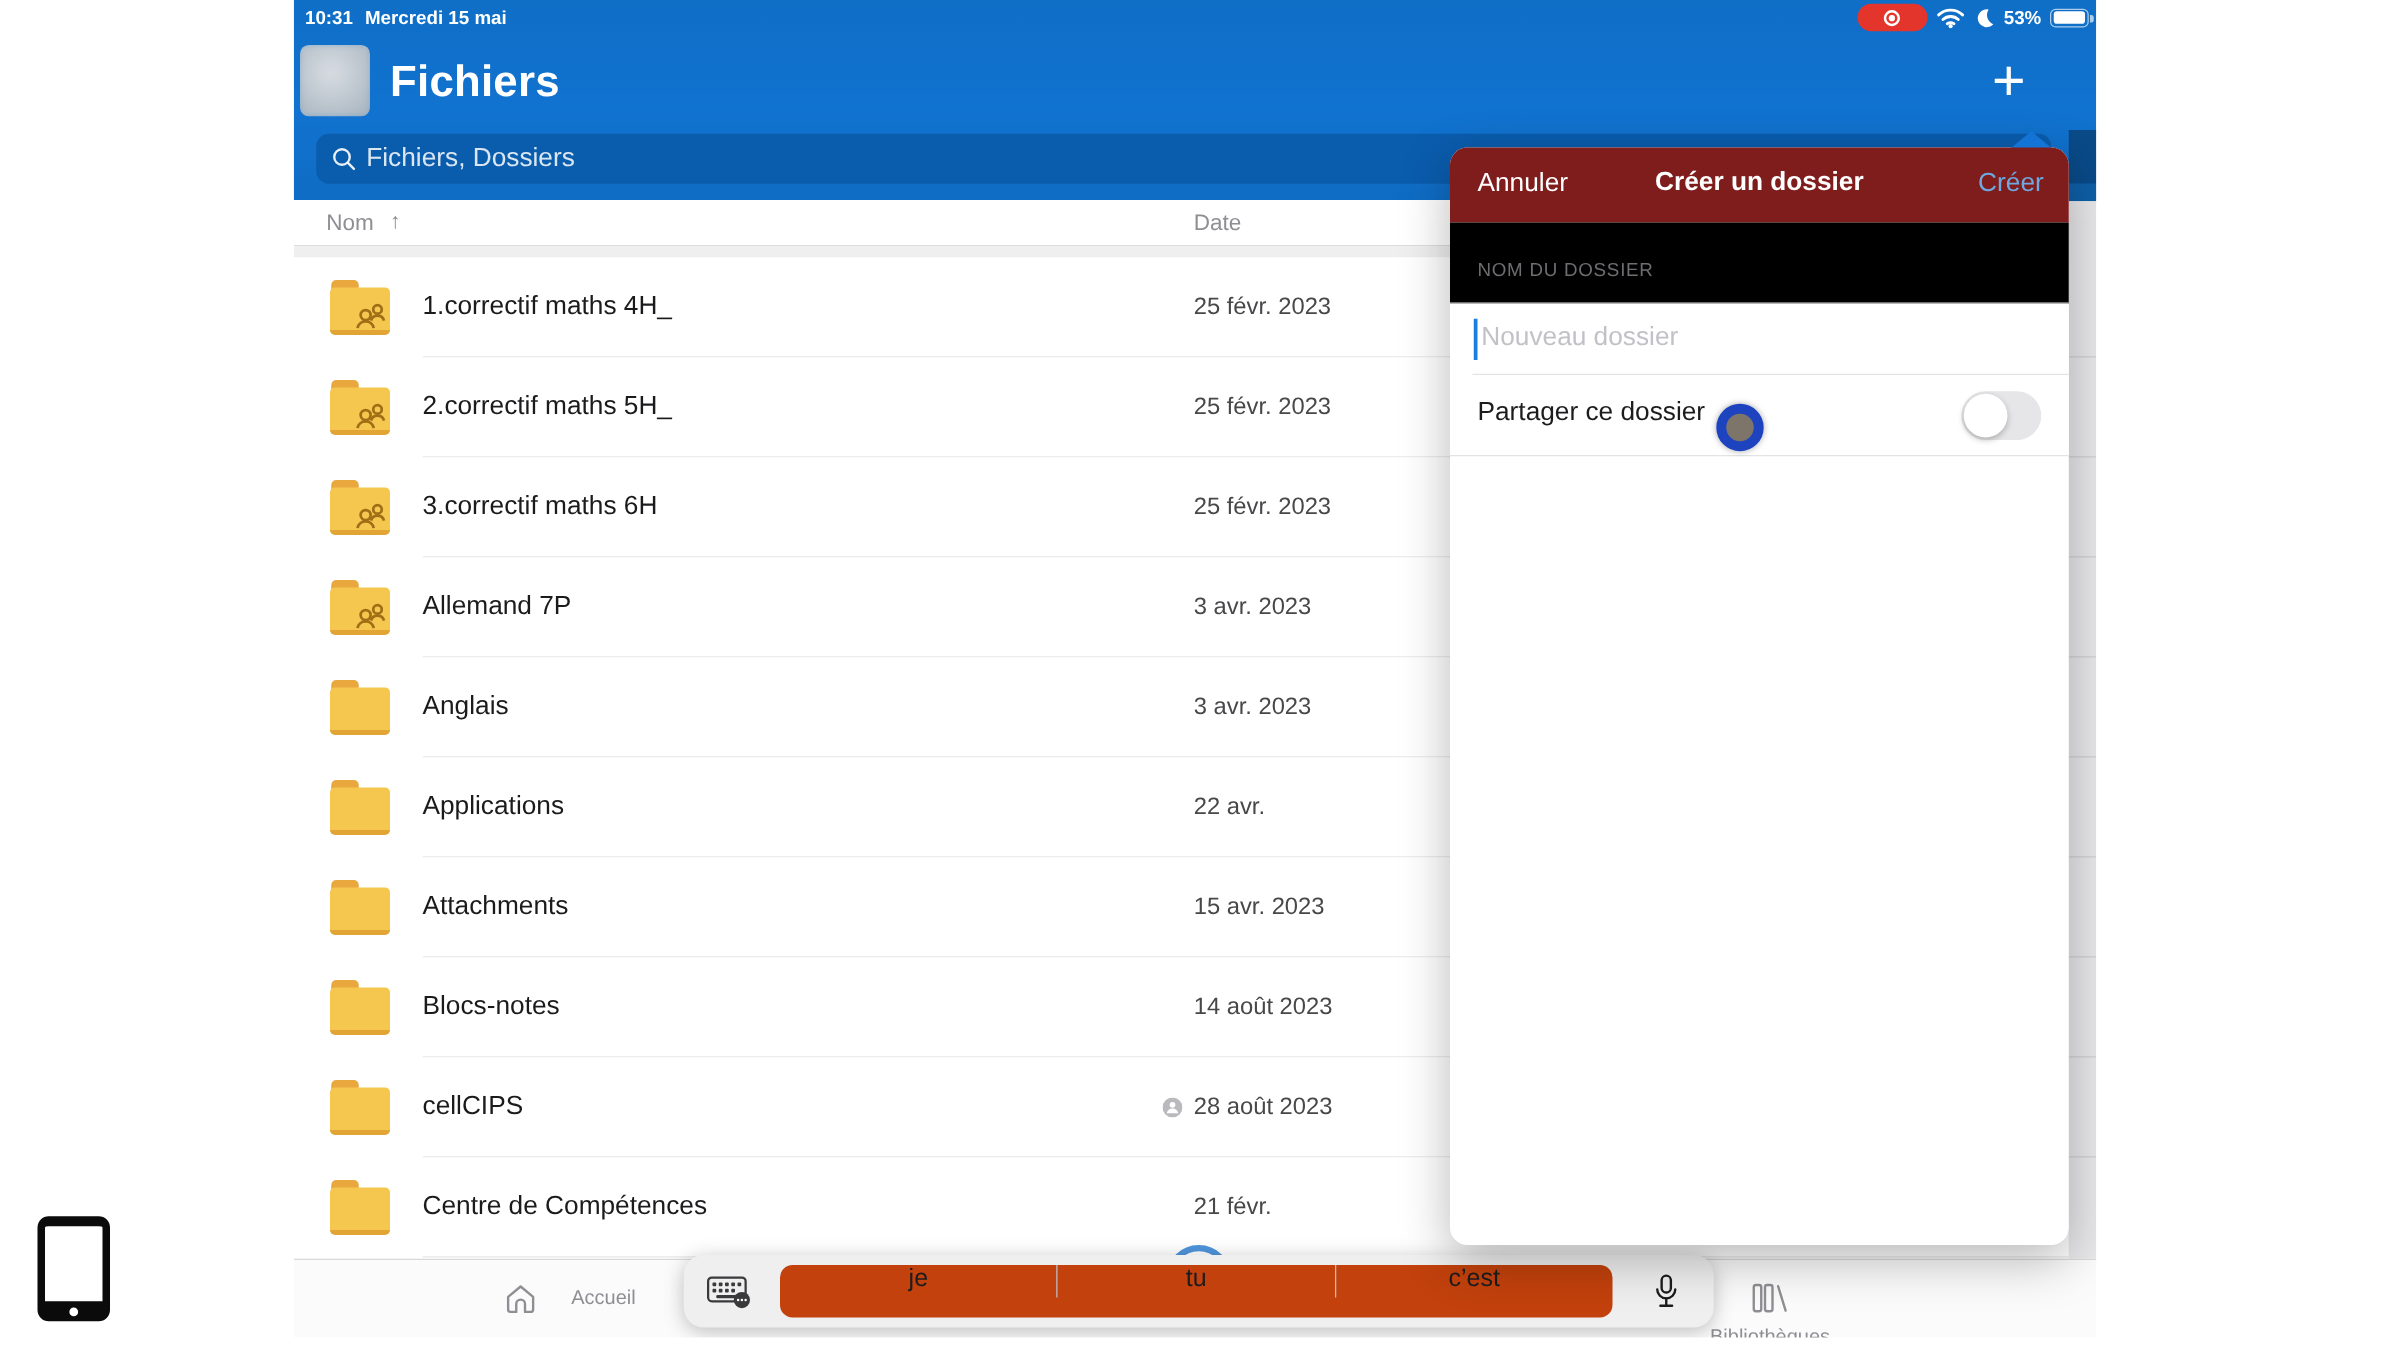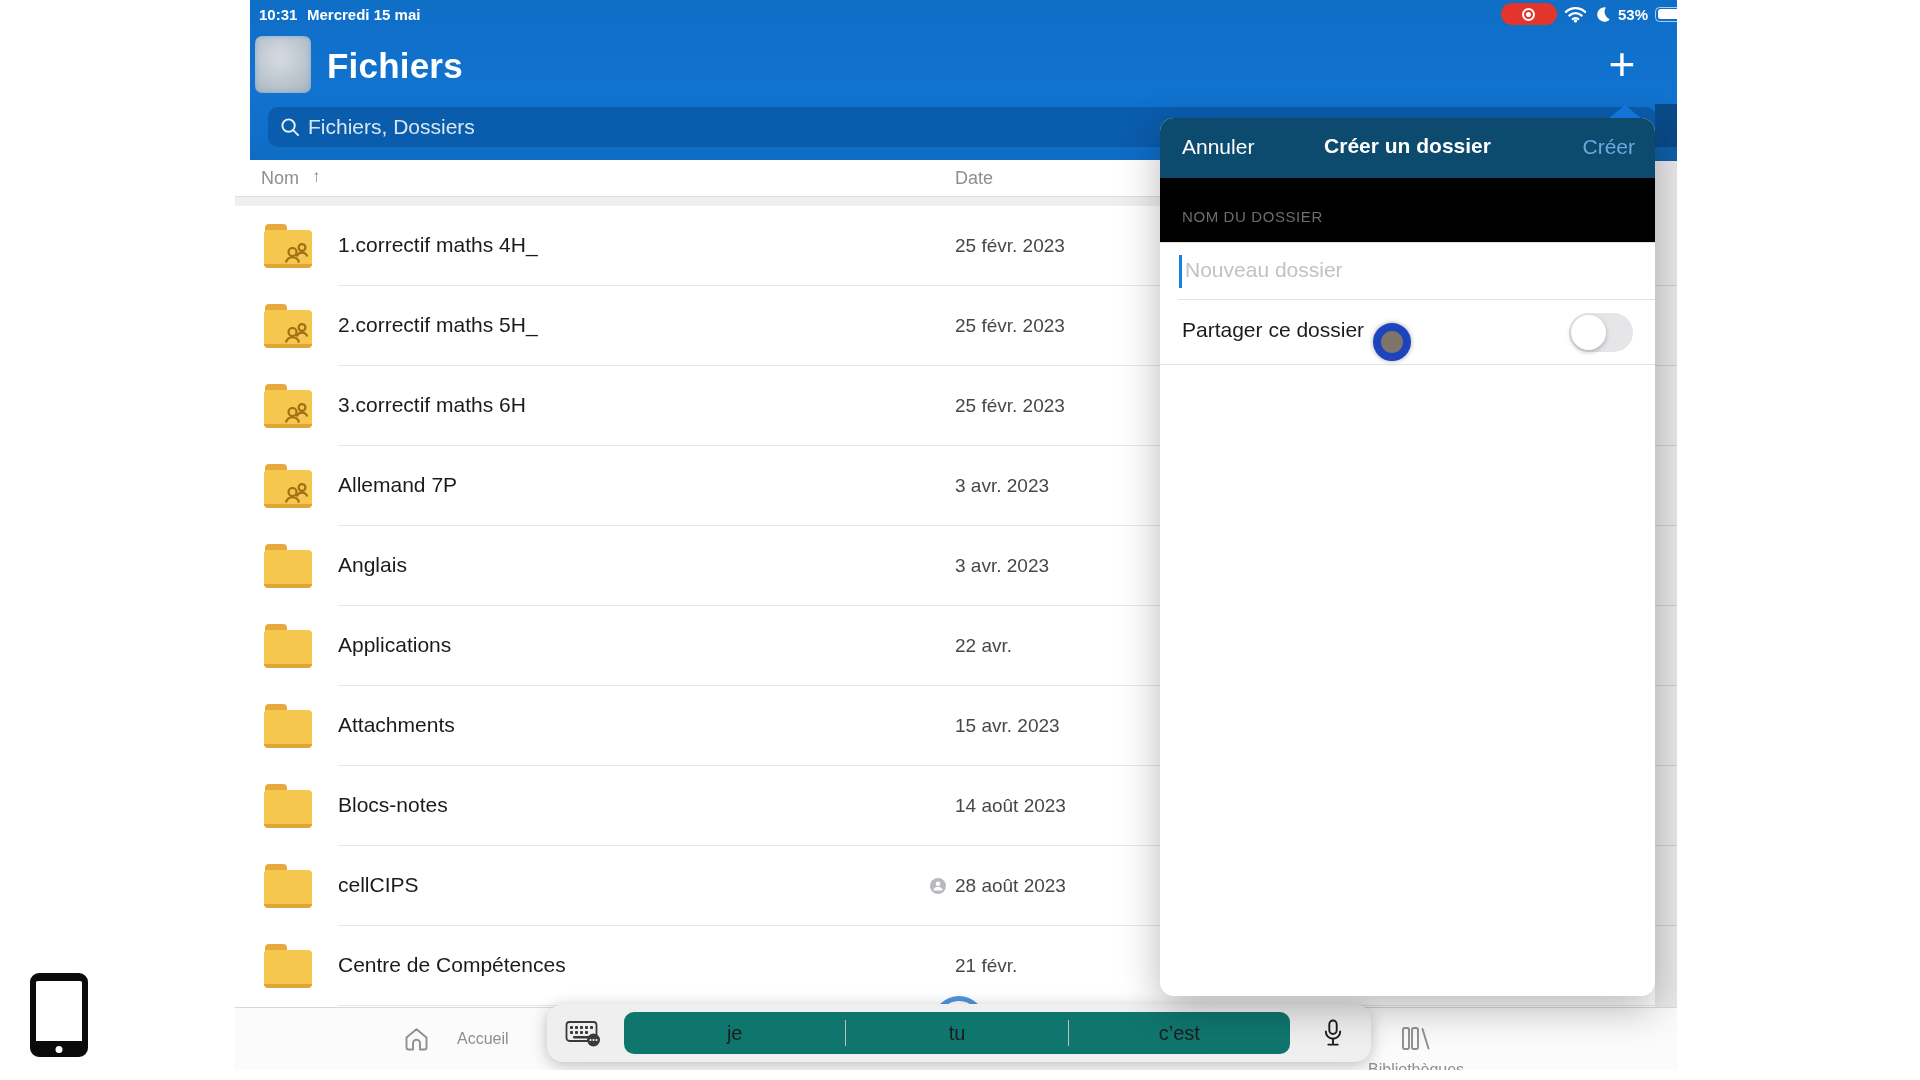--- a/index.html
+++ b/index.html
@@ -10,21 +10,21 @@
   .tablet { position:absolute; left:30px; top:973px; width:58px; height:84px;
     border:6px solid #0b0b0b; border-bottom:16px solid #0b0b0b; border-top:8px solid #0b0b0b;
     border-radius:9px; background:#fff; }
   .tablet .home-dot { position:absolute; left:50%; bottom:-12px; transform:translateX(-50%);
     width:7px; height:7px; border-radius:50%; background:#fff; }
 
   
   .app { position:absolute; left:235px; top:0; width:1442px; height:1070px; background:#fff; overflow:hidden; }
 
   
-  .hdr { position:absolute; left:15px; top:0; width:100%; height:160px;
+  .hdr { position:absolute; left:0; top:0; width:100%; height:160px;
     background:linear-gradient(180deg,#0f6ec6 0%,#1173d0 55%,#0f6cc4 100%); }
   .statusbar { position:absolute; left:0; top:0; width:100%; height:28px; color:#fff; }
   .sb-time { position:absolute; left:9px; top:6px; font-size:15px; font-weight:700; }
   .sb-date { position:absolute; left:57px; top:6px; font-size:15px; font-weight:700; }
   .sb-right { position:absolute; right:6px; top:0; height:28px; display:flex; align-items:center; gap:7px; }
   .rec-pill { width:56px; height:22px; background:#e4352c; border-radius:11px; display:flex; align-items:center; justify-content:center; }
   .rec-glyph { width:13px; height:13px; border:2px solid #fff; border-radius:50%; display:flex; align-items:center; justify-content:center; }
   .rec-glyph i { width:5px; height:5px; background:#fff; border-radius:50%; }
   .sb-batt-txt { font-size:15px; font-weight:600; }
   .batt { position:relative; width:31px; height:15px; border:1.5px solid rgba(255,255,255,.65); border-radius:4.5px; }
@@ -77,32 +77,32 @@
   .tab-label { font-size:16px; color:#8e8e93; }
 
   
   .spin-arc { position:absolute; left:698px; top:996px; width:52px; height:52px; border-radius:50%;
     border:5px solid #4e94db; z-index:5; background:transparent; }
 
   
   .kbar { position:absolute; left:312px; top:1004px; width:824px; height:58px; background:#efeff0;
     border-radius:16px; box-shadow:0 3px 16px rgba(0,0,0,.25); z-index:6; display:flex; align-items:center; }
   .kbar .kicon { margin-left:18px; }
-  .sugg-wrap { position:absolute; left:77px; top:8px; width:666px; height:42px; background:#0f766e;
-    border-radius:10px; display:flex; align-items:center; }
+  .sugg-wrap { position:absolute; left:77px; top:8px; width:666px; height:42px; background:#c2410c;
+    border-radius:10px; display:flex; align-items:flex-start; }
   .sugg { flex:1; text-align:center; font-size:20px; color:#1c1c1e; }
   .sugg-div { width:1px; height:26px; background:#bfbfc4; }
   .kbar .mic { position:absolute; right:28px; top:15px; }
 
   
   .dialog { position:absolute; left:925px; top:118px; width:495px; height:878px; background:#fff;
     border-radius:14px; box-shadow:0 12px 40px rgba(0,0,0,.28); z-index:10; }
   .dlg-arrow { position:absolute; left:448px; top:-13px; width:0; height:0;
     border-left:17px solid transparent; border-right:17px solid transparent; border-bottom:14px solid #1374d6; }
-  .dlg-hdr { position:absolute; left:0; top:0; width:100%; height:60px; background:#0c4a6e; border-radius:14px 14px 0 0; }
+  .dlg-hdr { position:absolute; left:0; top:0; width:100%; height:60px; background:#7f1d1d; border-radius:14px 14px 0 0; }
   .dlg-cancel { position:absolute; left:22px; top:17px; font-size:21px; color:#fff; }
   .dlg-title { position:absolute; left:0; top:16px; width:100%; text-align:center; font-size:21px; font-weight:700; color:#fff; }
   .dlg-create { position:absolute; right:20px; top:17px; font-size:21px; color:#6fa8e0; }
   .dlg-section { position:absolute; left:0; top:60px; width:100%; height:65px; background:#000000; border-bottom:1px solid #dededf; }
   .dlg-section .lbl { position:absolute; left:22px; bottom:17px; font-size:15px; color:#6d6d72; letter-spacing:.6px; }
   .dlg-input { position:absolute; left:0; top:126px; width:100%; height:56px; background:#fff; }
   .dlg-input .caret { position:absolute; left:19px; top:11px; width:3px; height:33px; background:#1b7fe0; }
   .dlg-input .ph { position:absolute; left:25px; top:14px; font-size:21px; color:#c1c1c7; }
   .dlg-input .iline { position:absolute; left:18px; right:0; bottom:0; height:1px; background:#e3e3e5; }
   .dlg-toggle-row { position:absolute; left:0; top:182px; width:100%; height:65px; background:#fff; border-bottom:1px solid #e3e3e5; }

